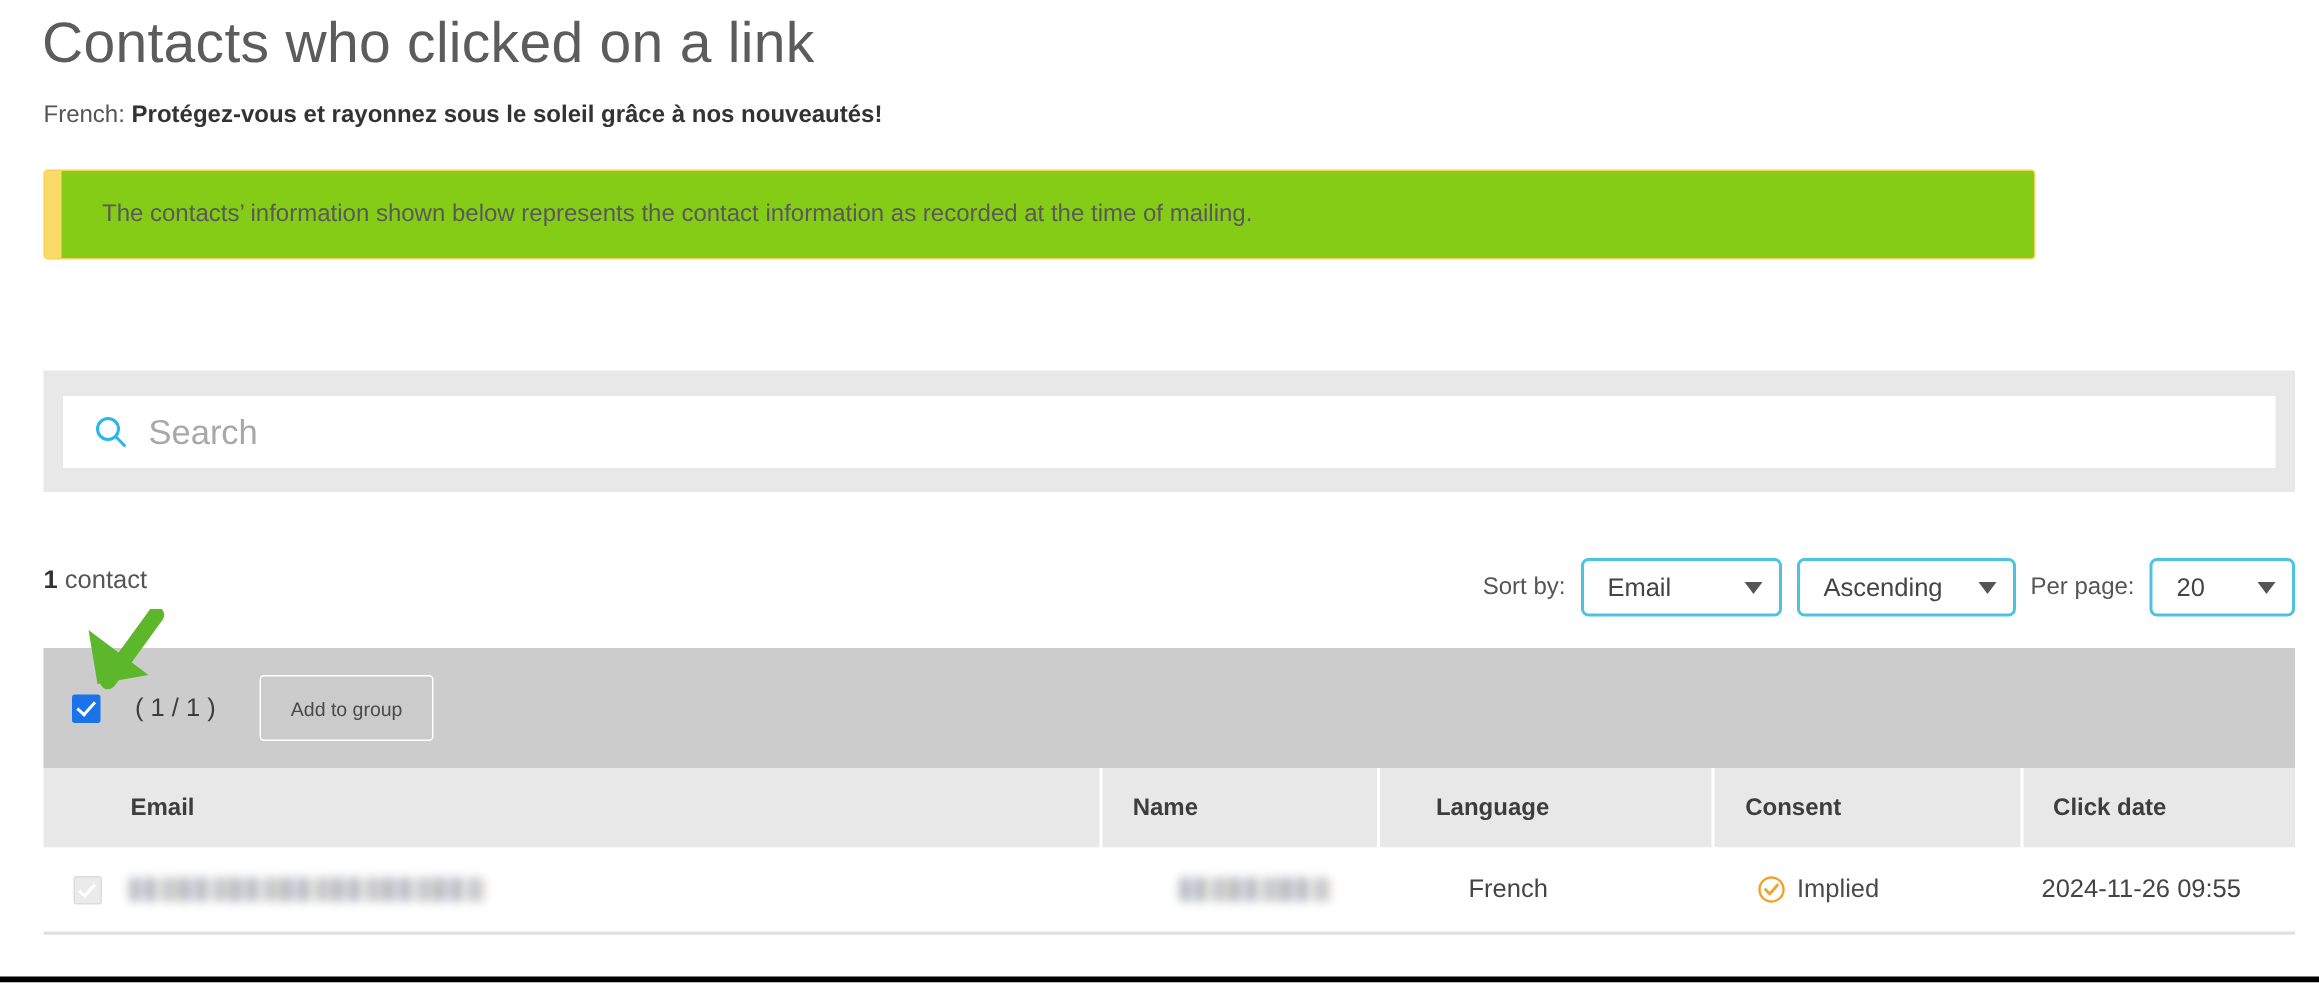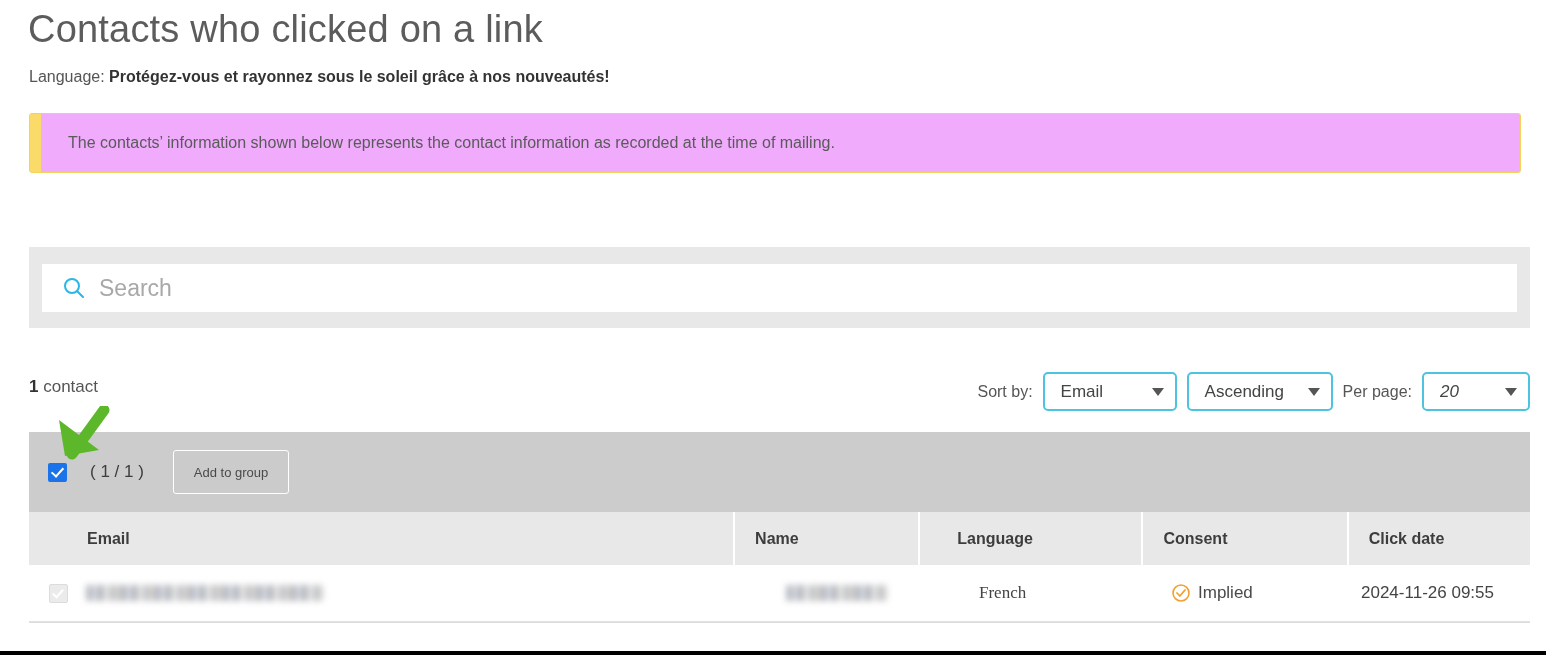--- a/index.html
+++ b/index.html
@@ -48,26 +48,26 @@
   .subject-value {
     font-weight: bold;
     color: #333333;
   }
 
   
   .notice {
     position: absolute;
     left: 29px;
     top: 113px;
-    width: 1492px;
+    width: 1328px;
     height: 60px;
     box-sizing: border-box;
     border: 1px solid #f5d157;
     border-radius: 3px;
-    background: #f0abfc;
+    background: #84cc16;
     display: flex;
     align-items: center;
   }
   .notice-bar {
     width: 11px;
     height: 100%;
     background: #fadb6a;
     flex: 0 0 auto;
   }
   .notice-text {
@@ -153,21 +153,21 @@
     background: #ffffff;
     display: flex;
     align-items: center;
     justify-content: space-between;
     padding: 0 11px 0 16px;
     box-sizing: border-box;
     cursor: pointer;
   }
   .select-email { width: 134px; }
   .select-order { width: 146px; }
-  .select-perpage { width: 108px; font-style: italic; }
+  .select-perpage { width: 97px; }
   .select-value {
     font-size: 17px;
     color: #444444;
   }
   .caret {
     width: 0; height: 0;
     border-left: 6px solid transparent;
     border-right: 6px solid transparent;
     border-top: 8px solid #555555;
     margin-left: 10px;
@@ -262,21 +262,21 @@
     height: 56px;
     display: flex;
     align-items: center;
     box-sizing: border-box;
     font-size: 17px;
     color: #444444;
     white-space: nowrap;
   }
   .td-email     { width: 737px; padding-left: 20px; }
   .td-name      { width: 193px; padding-left: 20px; }
-  .td-language  { width: 192px; padding-left: 20px; font-family: Liberation Serif, serif; }
+  .td-language  { width: 192px; padding-left: 20px; }
   .td-consent   { width: 190px; padding-left: 20px; }
   .td-clickdate { width: 189px; padding-left: 20px; }
 
   .cb-row {
     width: 17px; height: 17px;
     border-radius: 2px;
     background: #ebebeb;
     border: 1px solid #dcdcdc;
     position: relative;
     flex: 0 0 auto;
@@ -346,21 +346,21 @@
   }
 </style>
 </head>
 <body>
 
 <div class="page">
 
   <div class="page-title">Contacts who clicked on a link</div>
 
   <div class="subject-line">
-    <span class="subject-label">Language:</span>
+    <span class="subject-label">French:</span>
     <span class="subject-value">Protégez-vous et rayonnez sous le soleil grâce à nos nouveautés!</span>
   </div>
 
   <div class="notice">
     <div class="notice-bar"></div>
     <div class="notice-text">The contacts’ information shown below represents the contact information as recorded at the time of mailing.</div>
   </div>
 
   <div class="search-wrap">
     <div class="search-box">

